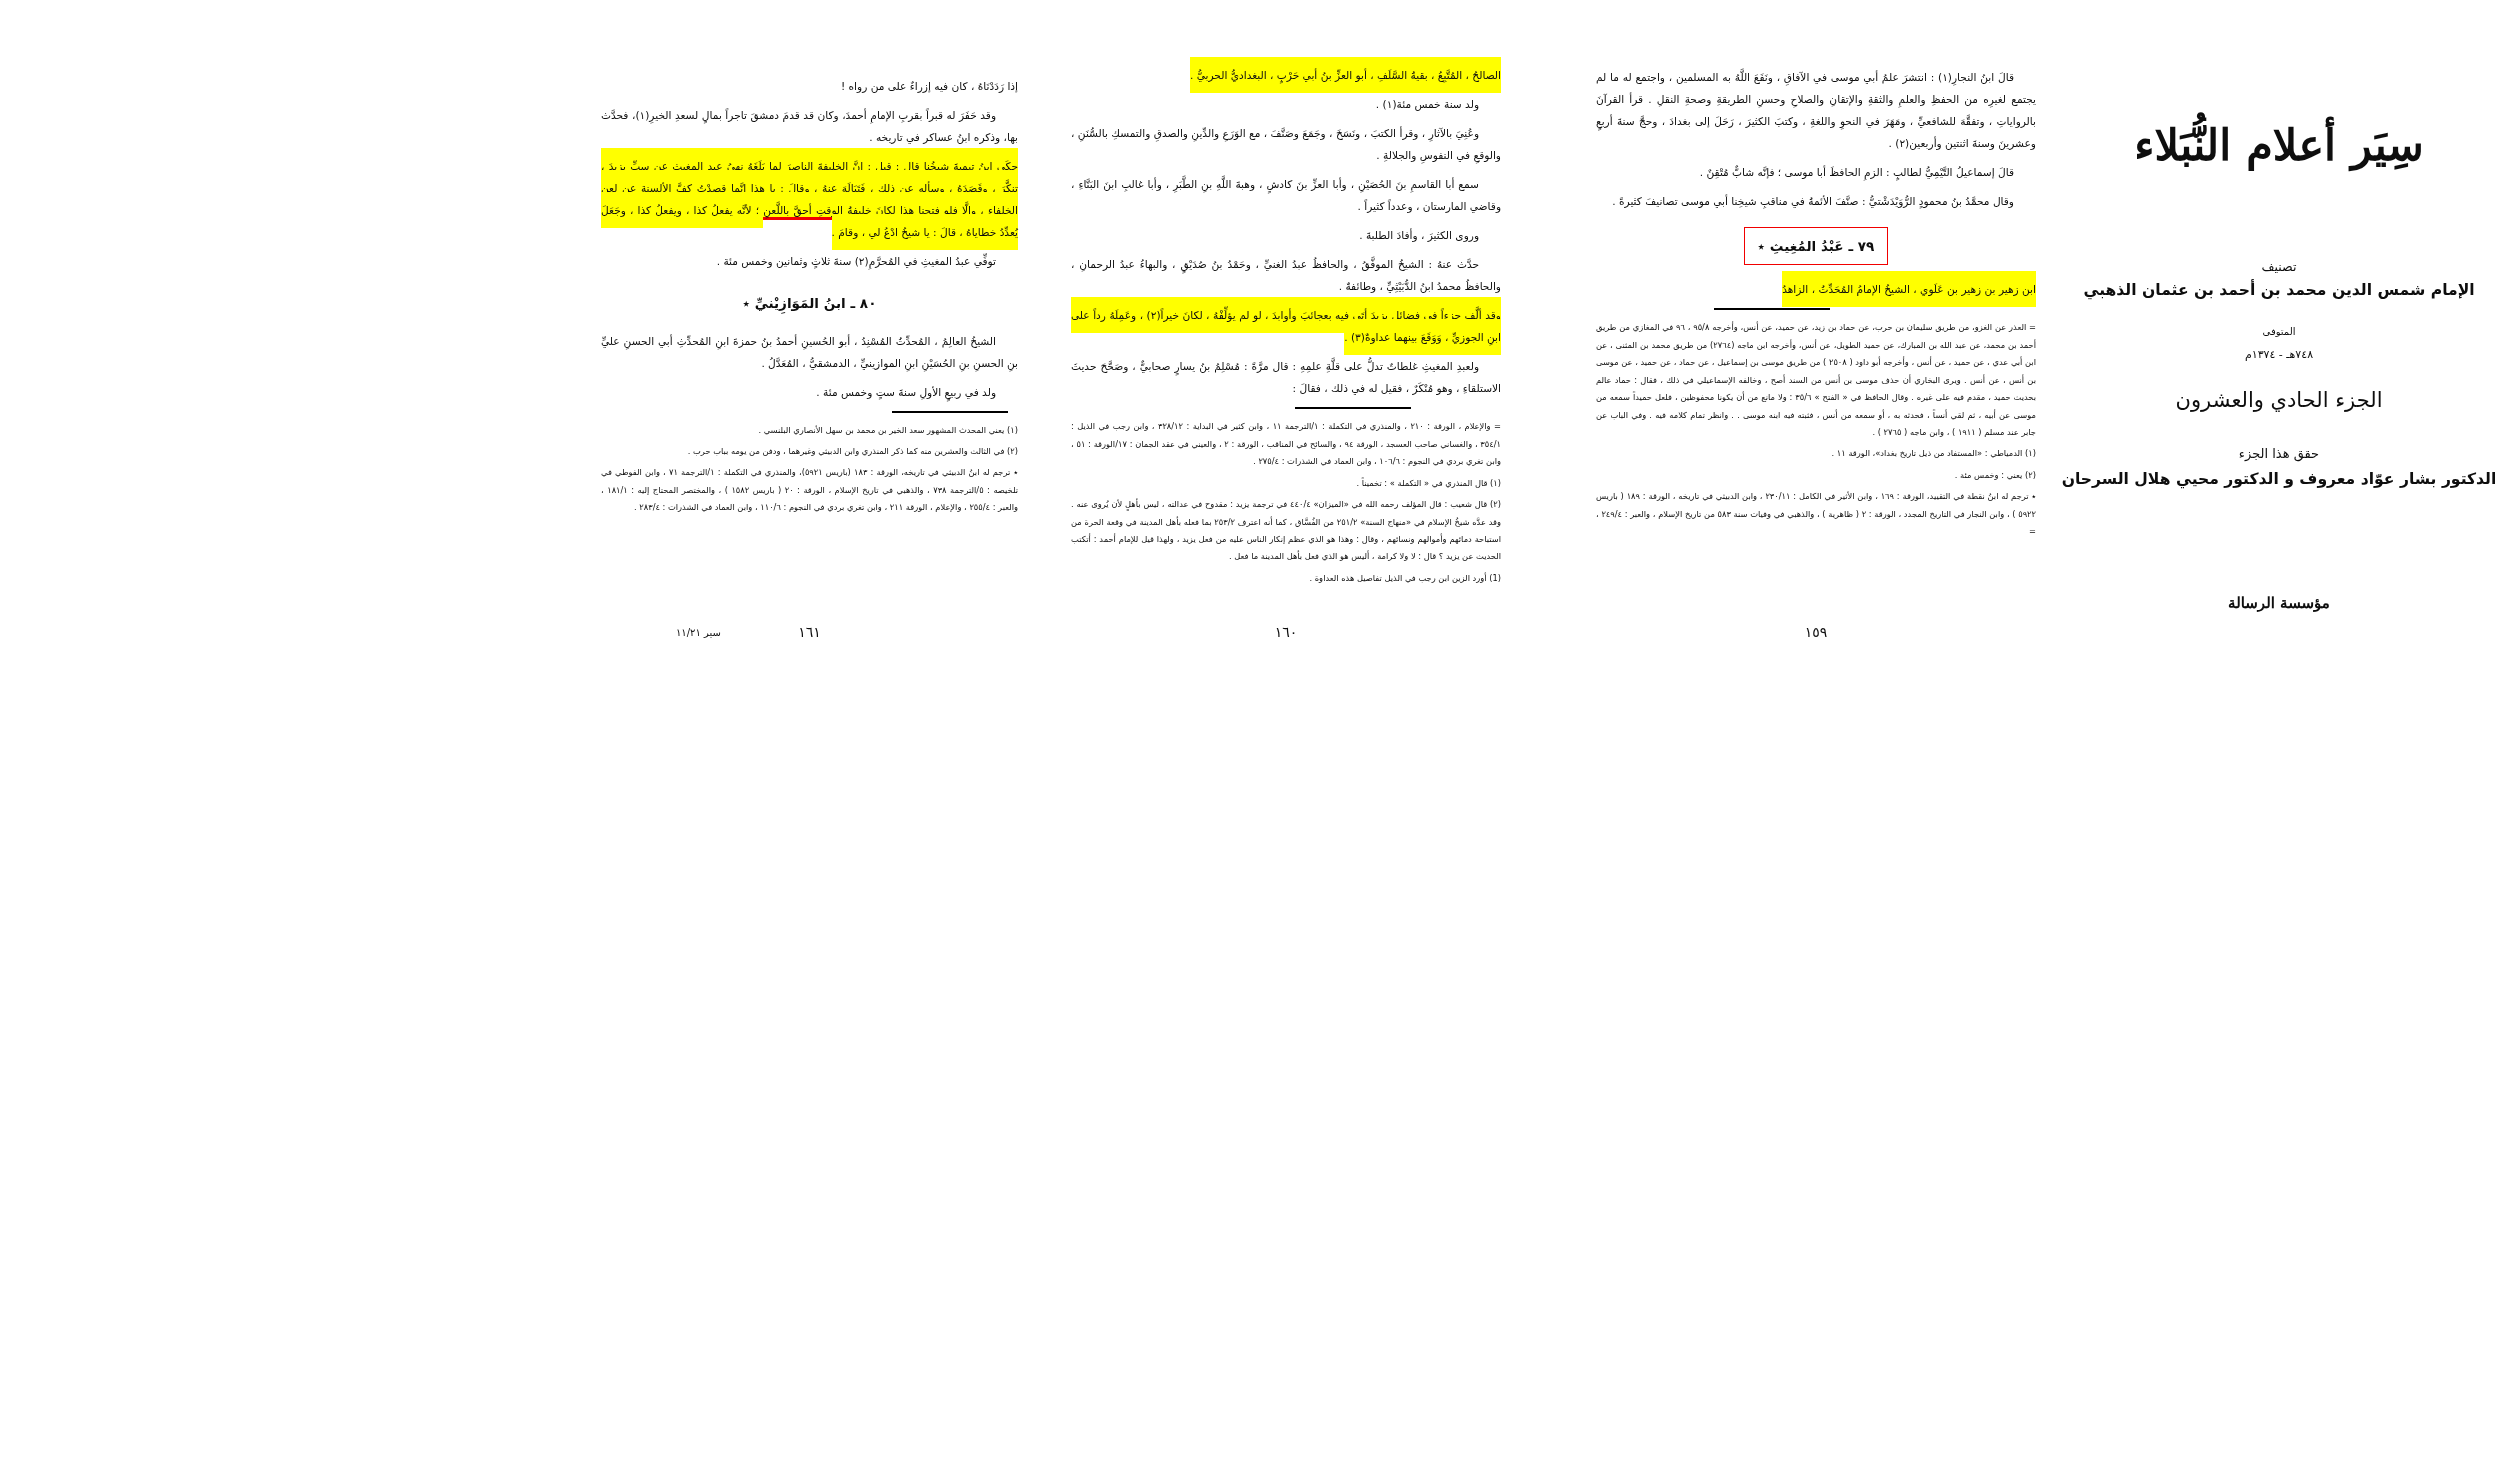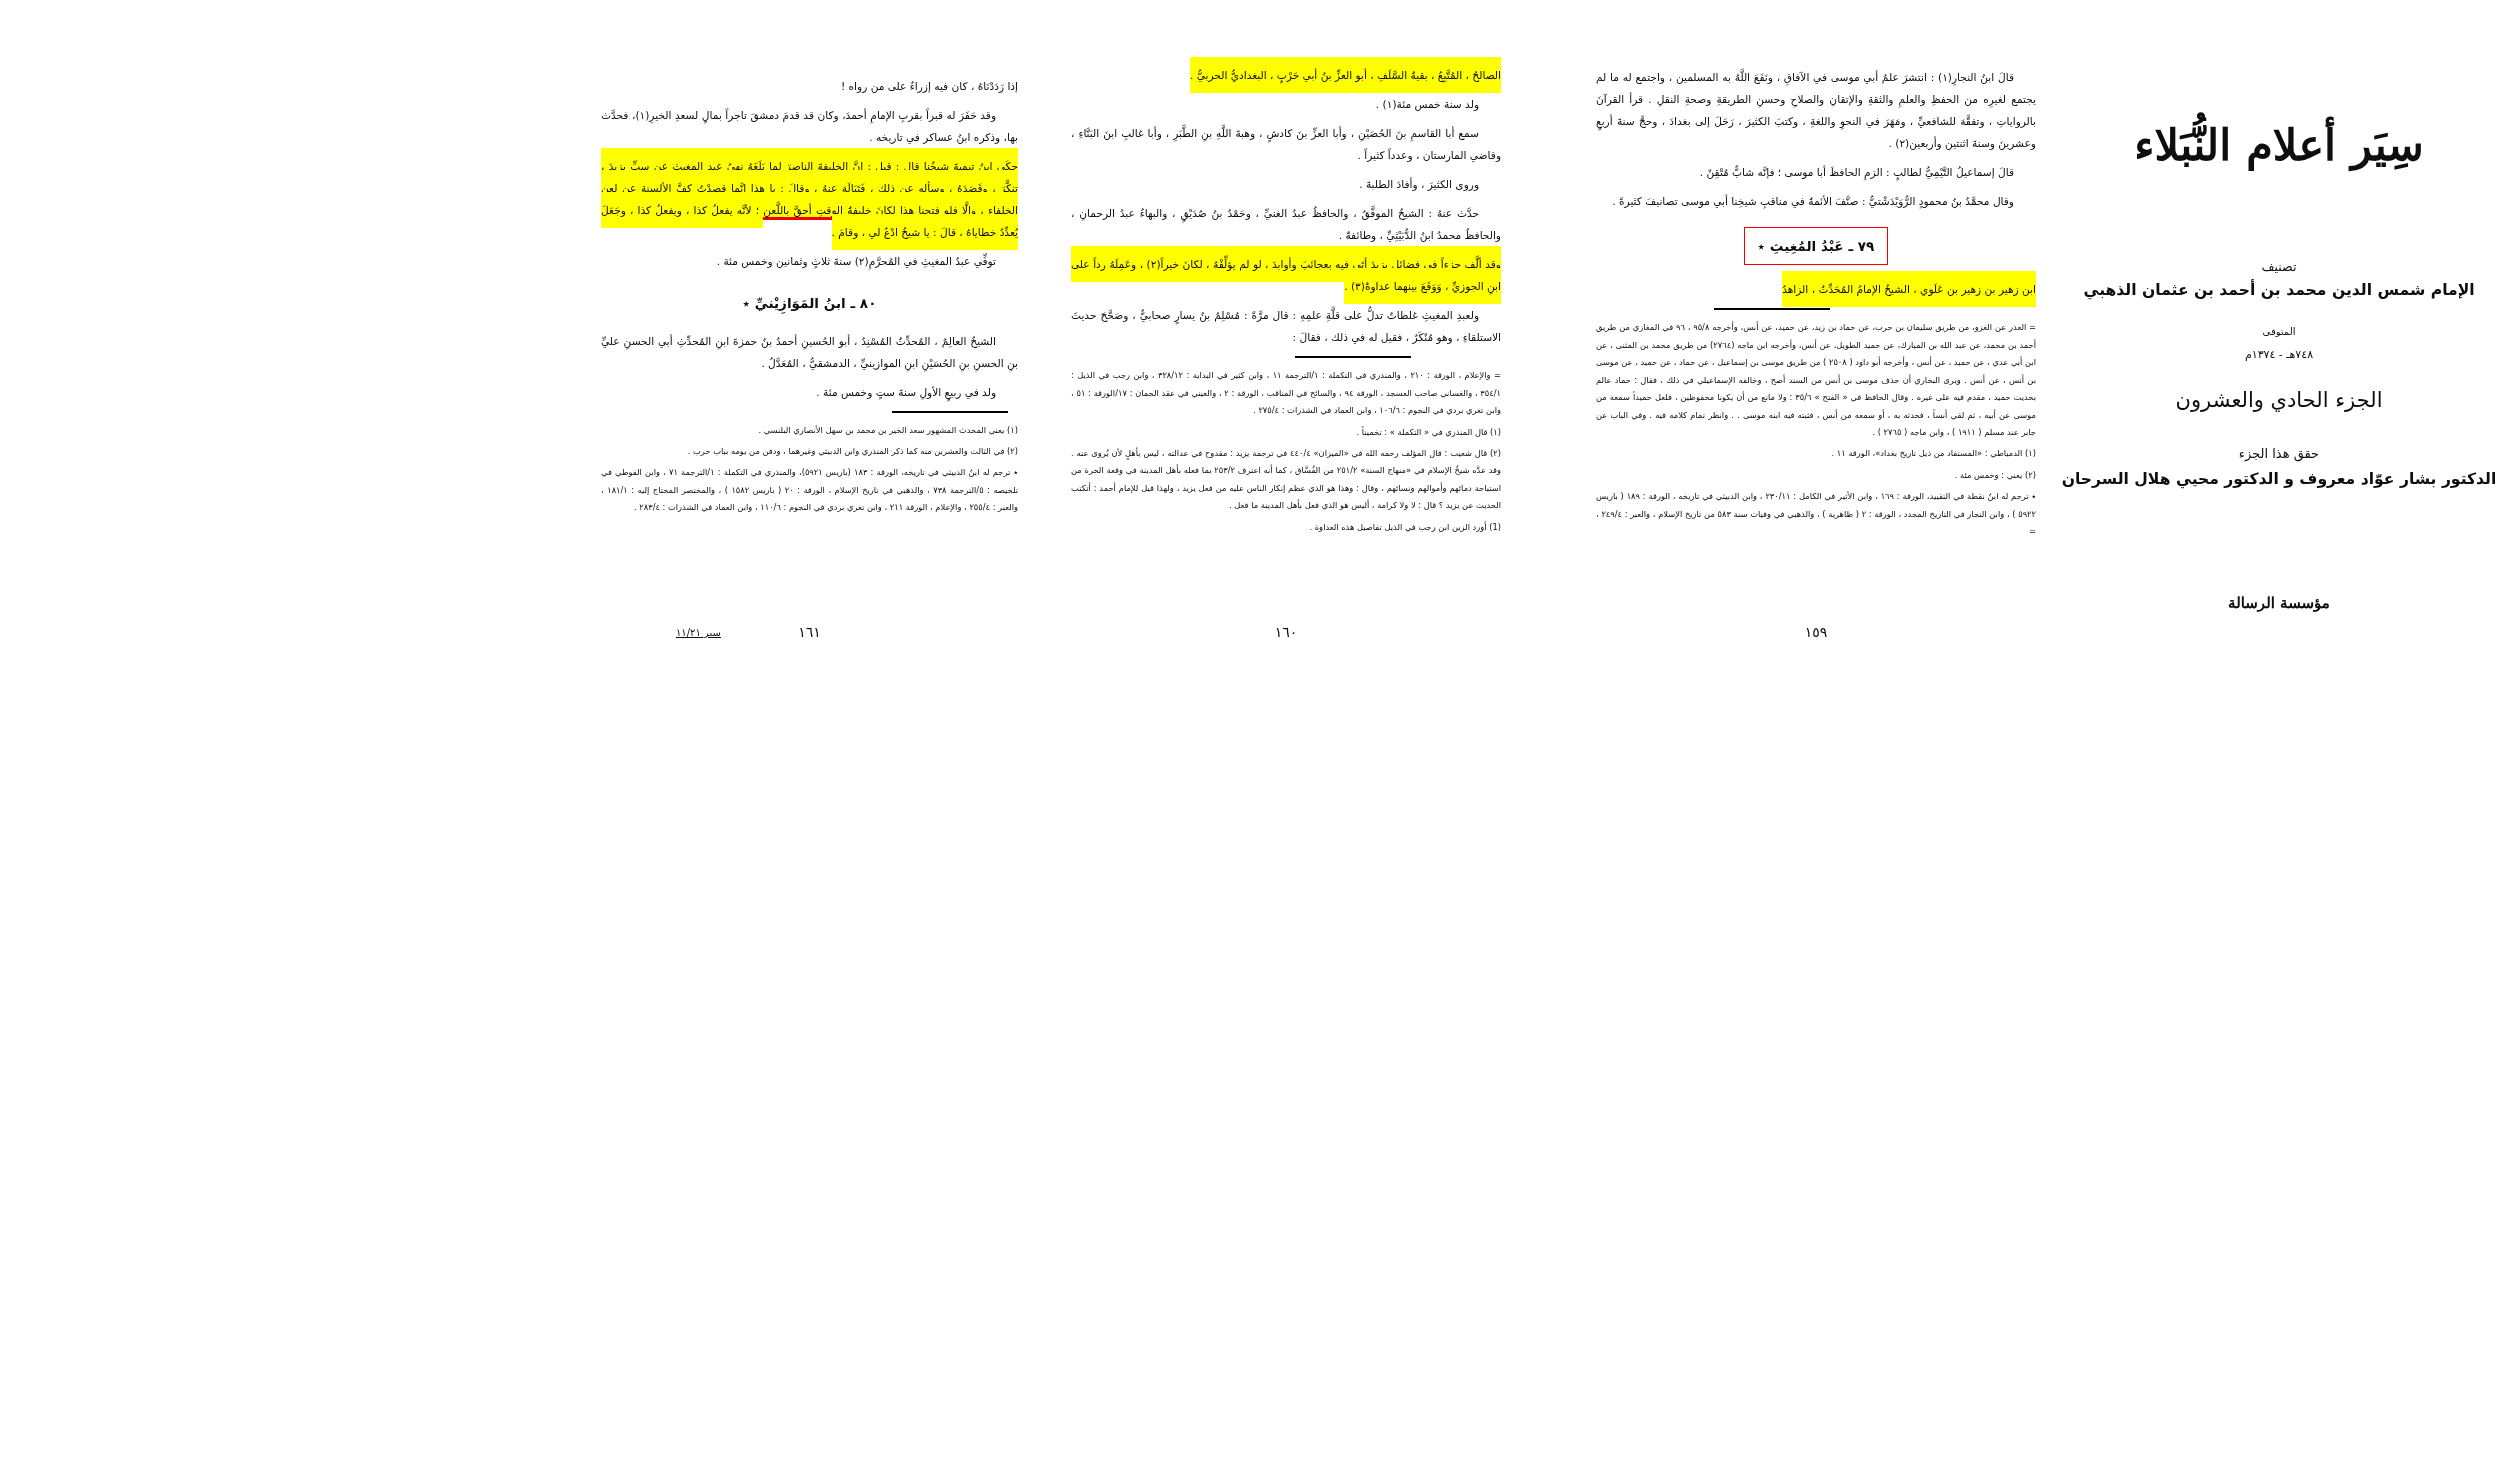--- a/index.html
+++ b/index.html
@@ -27,21 +27,21 @@
 
   
   .fn-sep{height:2px; background:#000; width:116px;}
   #page159 .fn-sep{margin:8px 206px 9px auto;}
   #page160 .fn-sep{margin:8px 90px 9px auto;}
   #page161 .fn-sep{margin:8px 10px 9px auto;}
   .footnotes{font-size:8.3px; line-height:2.1; text-align:justify;}
   .footnotes p{margin:0 0 4px 0;}
 
   .pageno{position:absolute; width:100%; text-align:center; top:624px; font-size:14px; letter-spacing:1px;}
-  .siglum{position:absolute; left:75px; top:627px; font-size:10px; direction:rtl;text-decoration:underline;}
+  .siglum{position:absolute; left:75px; top:627px; font-size:10px; direction:rtl;}
 
   
   .tp{position:absolute; width:100%; text-align:center;}
   .tp-title{top:116px; font-size:43px; font-weight:bold; line-height:1.35; font-family:"DejaVu Serif", serif;}
   .tp-tasnif{top:259px; font-size:12.6px;}
   .tp-author{top:281px; font-size:15.6px; font-weight:bold;}
   .tp-mutawaffa{top:326px; font-size:10px;}
   .tp-dates{top:348px; font-size:11px;}
   .tp-volume{top:388px; font-size:21px; font-weight:normal;}
   .tp-verified{top:446px; font-size:13px;}
@@ -76,20 +76,21 @@
     <div class="pageno">١٦١</div>
     <div class="siglum">سير ١١/٢١</div>
   </section>
 
   <section class="page" id="page160">
     <div class="bodytext" style="padding-top:64px;">
       <p class="para noindent hl-block">
         <span class="hl">الصالحُ ، المُتَّبِعُ ، بقيةُ السَّلَفِ ، أبو العزِّ بنُ أبي حَرْبٍ ، البغداديُّ الحربيُّ .</span>
       </p>
       <p class="para">ولد سنة خمس مئة(١) .</p>
+      <p class="para">وعُنِيَ بالآثارِ ، وقرأ الكتبَ ، ونَسَخَ ، وجَمَعَ وصَنَّفَ ، مع الوَرَعِ والدِّينِ والصدقِ والتمسكِ بالسُّنَنِ ، والوقعِ في النفوسِ والجلالةِ .</p>
       <p class="para">سمع أبا القاسمِ بنَ الحُصَيْنِ ، وأبا العزِّ بنَ كادشٍ ، وهبةَ اللَّهِ بنِ الطَّبَرِ ، وأبا غالبِ ابنَ البَنَّاءِ ، وقاضي المارستان ، وعدداً كثيراً .</p>
       <p class="para">وروى الكثيرَ ، وأفادَ الطلبةَ .</p>
       <p class="para">حدَّث عنهُ : الشيخُ الموفَّقُ ، والحافظُ عبدُ الغنيِّ ، وحَمْدُ بنُ صُدَيْقٍ ، والبهاءُ عبدُ الرحمانِ ، والحافظُ محمدُ ابنُ الدُّبَيْثِيِّ ، وطائفةٌ .</p>
       <p class="para noindent hl-block">
         <span class="hl">وقد ألَّف جزءاً في فضائلِ يزيدَ أتَى فيه بعجائبَ وأوابدَ ، لو لم يؤلِّفْهُ ، لكانَ خيراً(٢) ، وعَمِلَهُ رداً على ابنِ الجوزيِّ ، وَوَقَعَ بينهما عداوةٌ(٣) .</span>
       </p>
       <p class="para">ولعبدِ المغيثِ غلطاتٌ تدلُّ على قلَّةِ علمِهِ : قال مرَّةً : مُسْلِمُ بنُ يسارٍ صحابيٌّ ، وصَحَّحَ حديثَ الاستلقاءِ ، وهو مُنْكَرٌ ، فقيل له في ذلك ، فقالَ :</p>
     </div>
     <div class="fn-sep"></div>
     <div class="footnotes">

